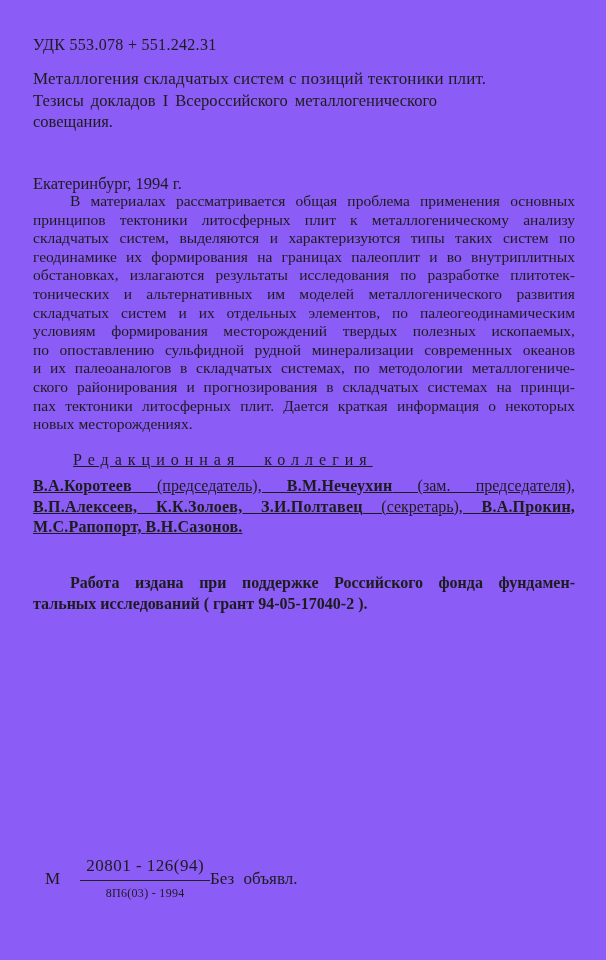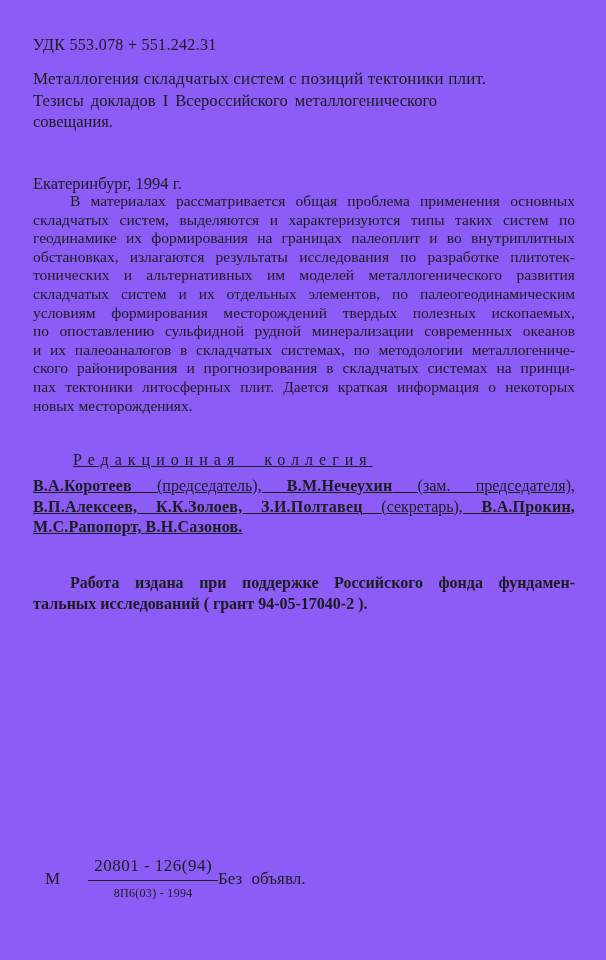--- a/index.html
+++ b/index.html
@@ -47,21 +47,21 @@
   .editorial-names b{font-weight:700;letter-spacing:0.2px;}
 
   .funding{top:572px;font-weight:700;font-size:16px;line-height:21px;}
 
   .imprint{
     top:856px;
     display:flex;align-items:center;
     font-size:17px;
   }
   .imprint-prefix{margin-left:12px;}
-  .fraction{margin-left:28px;text-align:center;display:inline-block;}
+  .fraction{margin-left:20px;text-align:center;display:inline-block;}
   .frac-num{font-size:17px;padding:0 6px 4px 6px;letter-spacing:0.5px;}
   .frac-line{border-top:1.6px solid #222;height:0;}
   .frac-den{font-size:12px;padding:5px 2px 0 2px;letter-spacing:0.3px;}
   .imprint-suffix{word-spacing:5px;}
 </style>
 </head>
 <body>
 
 <div class="page">
 
@@ -74,20 +74,21 @@
     <div class="subtitle-line">Тезисы докладов I Всероссийского металлогенического</div>
         <div class="subtitle-line">совещания.</div>
       </div>
   </div>
 
   <div class="block city">Екатеринбург, 1994 г.</div>
 
   <div class="block abstract">
 
   <div class="jline first">В материалах рассматривается общая проблема применения основных</div>
+      <div class="jline">принципов тектоники литосферных плит к металлогеническому анализу</div>
       <div class="jline">складчатых систем, выделяются и характеризуются типы таких систем по</div>
       <div class="jline">геодинамике их формирования на границах палеоплит и во внутриплитных</div>
       <div class="jline">обстановках, излагаются результаты исследования по разработке плитотек-</div>
       <div class="jline">тонических и альтернативных им моделей металлогенического развития</div>
       <div class="jline">складчатых систем и их отдельных элементов, по палеогеодинамическим</div>
       <div class="jline">условиям формирования месторождений твердых полезных ископаемых,</div>
       <div class="jline">по опоставлению сульфидной рудной минерализации современных океанов</div>
       <div class="jline">и их палеоаналогов в складчатых системах, по методологии металлогениче-</div>
       <div class="jline">ского районирования и прогнозирования в складчатых системах на принци-</div>
       <div class="jline">пах тектоники литосферных плит. Дается краткая информация о некоторых</div>

